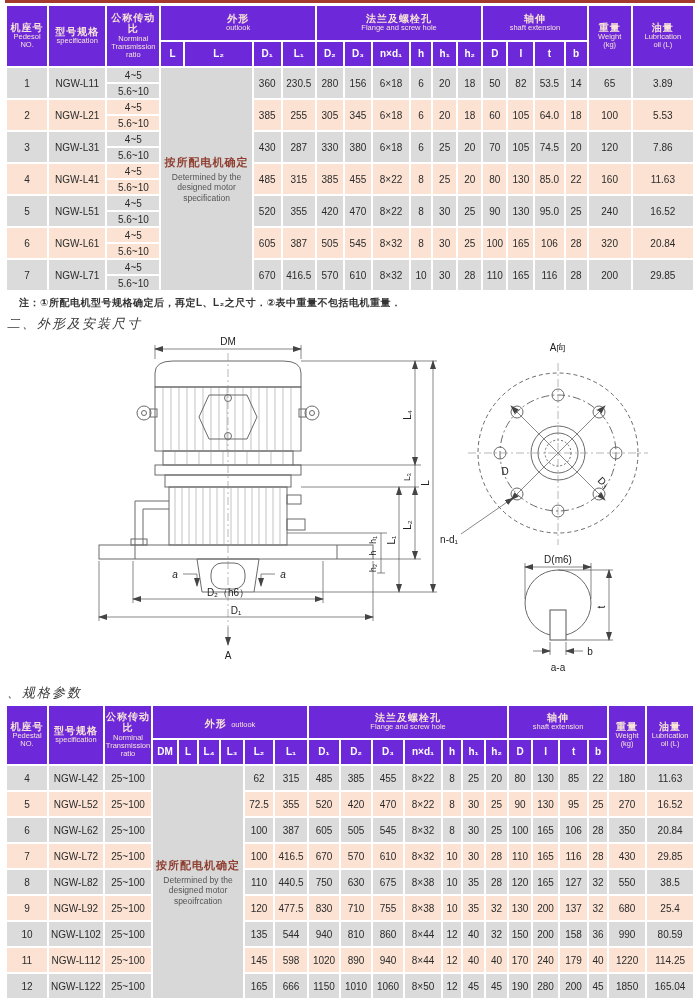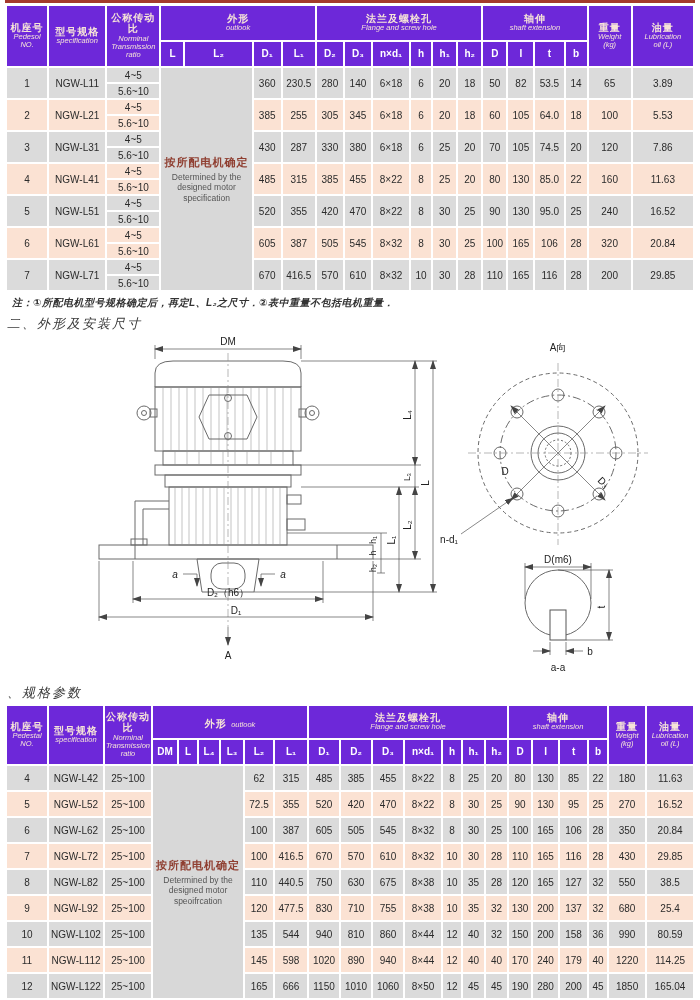--- a/index.html
+++ b/index.html
@@ -2,35 +2,35 @@
 <html><head>
 <meta charset="utf-8">
 <style>
   html,body{margin:0;padding:0;background:#fff;}
   body{width:700px;height:1000px;overflow:hidden;font-family:"Liberation Sans","DejaVu Sans",sans-serif;color:#333;}
   .page{padding:0 5px;}
   .topbar{height:3px;background:#A4392D;margin:0 0 1px 0;}
   table{border-collapse:separate;border-spacing:2px;table-layout:fixed;width:100%;background:#fff;}
   thead th{background:#6d28d9;color:#F6E3D8;font-weight:bold;vertical-align:middle;padding:0;line-height:1.08;overflow:hidden;}
   .gzh{font-size:10px;letter-spacing:1px;}
-  .gen{font-size:7.5px;font-weight:normal;letter-spacing:0;font-style:italic;}
+  .gen{font-size:7.5px;font-weight:normal;letter-spacing:0;}
   .colh{font-size:10px;color:#fff;}
   tbody td{text-align:center;font-size:10px;color:#2b2b2b;padding:0 1px;overflow:hidden;white-space:nowrap;}
   tbody tr.even td{background:#DBDBDB;}
   tbody tr.odd td{background:#FBE2D3;}
   td.note{background:#D8D8D8 !important;vertical-align:middle;white-space:normal;}
   .nzh{font-size:11px;font-weight:bold;color:#8F3E30;letter-spacing:1px;}
   .nen{font-size:8.5px;color:#555;line-height:1.2;margin-top:2px;}
   .t1 thead tr:first-child{height:34px;}
   .t1 thead tr:last-child{height:24px;}
   .t1 tbody tr{height:14px;}
   .t2 thead tr:first-child{height:32px;}
   .t2 thead tr:last-child{height:24px;}
   .t2 tbody tr{height:24px;}
-  .annot{margin:4px 2px 2px 7px;font-style:italic;}
+  .annot{margin:4px 2px 2px 14px;}
   .annot .zh-line{font-size:10px;color:#333;font-weight:bold;letter-spacing:0.5px;}
   .annot .en-line{font-size:8.5px;color:#4a4a4a;margin-top:1px;}
   .sec-head{font-size:13px;color:#3a3a3a;letter-spacing:2px;margin:5px 2px 2px 2px;font-family:"Liberation Serif","DejaVu Serif",serif;font-style:italic;}
   
   svg text{font-family:"Liberation Sans","DejaVu Sans",sans-serif;}
   .ol{fill:none;stroke:#6a6a6a;stroke-width:1;}
   .fin{stroke:#9a9a9a;stroke-width:0.6;}
   .dim{stroke:#555;stroke-width:0.7;fill:none;}
   .cl{stroke:#888;stroke-width:0.6;stroke-dasharray:8 3 2 3;fill:none;}
   .dl{fill:#222;font-size:10px;text-anchor:middle;}
@@ -127,21 +127,21 @@
           <td rowspan="2">1</td>
           <td rowspan="2">NGW-L11</td>
           <td>4~5</td>
           <td rowspan="14" colspan="2" class="note">
             <div class="nzh">按所配电机确定</div>
             <div class="nen">Determined by the designed motor specification</div>
           </td>
           <td rowspan="2">360</td>
           <td rowspan="2">230.5</td>
           <td rowspan="2">280</td>
-          <td rowspan="2">140</td>
+          <td rowspan="2">156</td>
           <td rowspan="2">6×18</td>
           <td rowspan="2">6</td>
           <td rowspan="2">20</td>
           <td rowspan="2">18</td>
           <td rowspan="2">50</td>
           <td rowspan="2">82</td>
           <td rowspan="2">53.5</td>
           <td rowspan="2">14</td>
           <td rowspan="2">65</td>
           <td rowspan="2">3.89</td>

